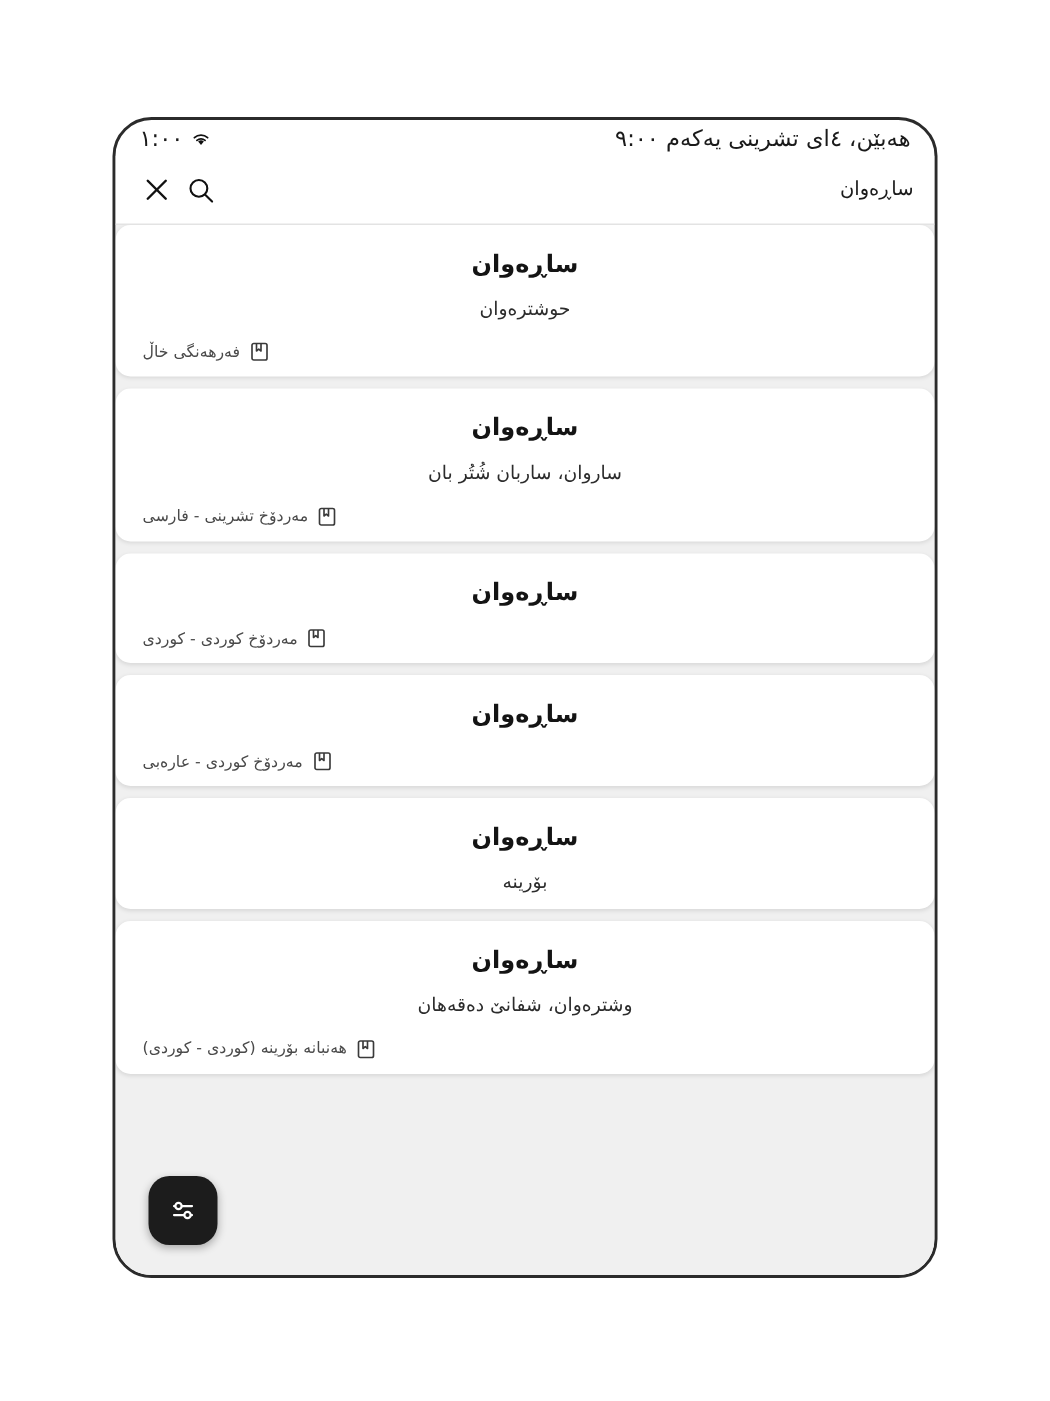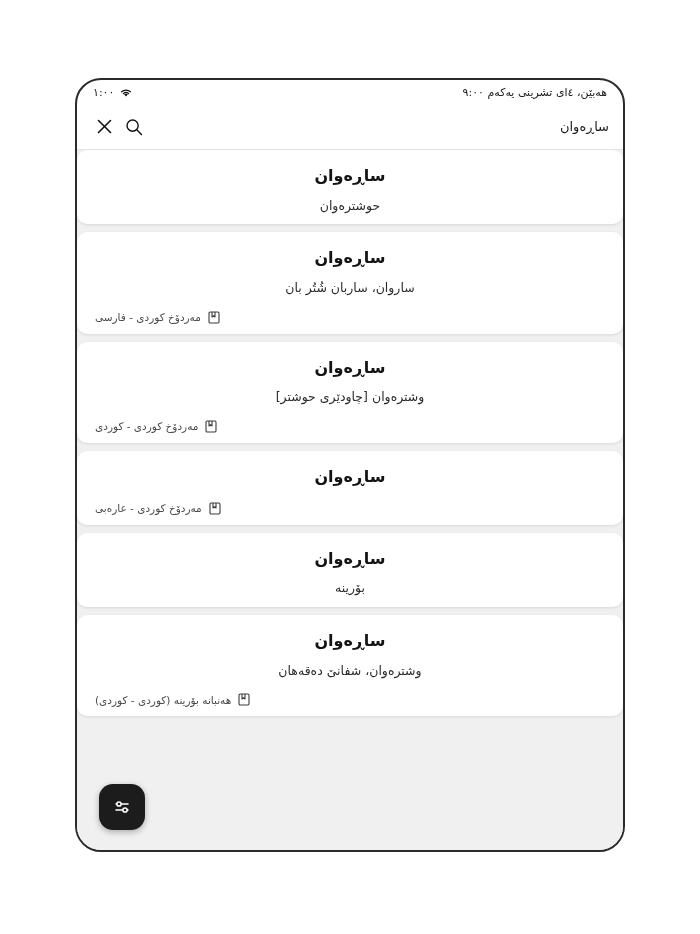--- a/index.html
+++ b/index.html
@@ -39,21 +39,21 @@
   .status-right {
     display: flex;
     gap: 5px;
   }
   .status-left {
     display: flex;
     align-items: center;
     gap: 5px;
   }
   .status-text {
-    font-size: 11px;
+    font-size: 15px;
     color: #1a1a1a;
     white-space: nowrap;
   }
   .wifi-icon svg, .battery-icon svg { display: block; }
 
   
 
   
   #searchbar {
     height: 46px;
@@ -206,37 +206,45 @@
           <line x1="11.8" y1="11.8" x2="16.4" y2="16.4" stroke="#111" stroke-width="1.4" stroke-linecap="round"></line>
         </svg>
       </div>
     </div>
   </div>
 
   <div id="results">
       <div class="result-card">
         <div class="result-headword">ساڕەوان</div>
         <div class="result-gloss">حوشترەوان</div>
+        <div class="result-source">
+          <span class="source-label">فەرهەنگی خاڵ</span>
+          <span class="book-icon">
+            <svg width="12" height="13" viewBox="0 0 12 13">
+              <rect x="1" y="1" width="10" height="11" rx="1.2" stroke="#3a3a3a" stroke-width="1.1" fill="none"></rect>
+              <path d="M4 1 V6 L5.5 4.8 L7 6 V1" stroke="#3a3a3a" stroke-width="1.1" fill="none" stroke-linejoin="round"></path>
+            </svg>
+          </span>
+        </div>
       </div>
       <div class="result-card">
         <div class="result-headword">ساڕەوان</div>
         <div class="result-gloss">ساروان، ساربان شُتُر بان</div>
         <div class="result-source">
-          <span class="source-label">مەردۆخ کوردی - فارسی</span>
-          <span class="book-icon">
-            <svg width="12" height="13" viewBox="0 0 12 13">
-              <rect x="1" y="1" width="10" height="11" rx="1.2" stroke="#3a3a3a" stroke-width="1.1" fill="none"></rect>
-              <path d="M4 1 V6 L5.5 4.8 L7 6 V1" stroke="#3a3a3a" stroke-width="1.1" fill="none" stroke-linejoin="round"></path>
-            </svg>
-          </span>
-        </div>
-      </div>
-      <div class="result-card">
-        <div class="result-headword">ساڕەوان</div>
-        <div class="result-gloss">وشترەوان [چاودێری حوشتر]</div>
+          <span class="source-label">مەردۆخ تشرینی - فارسی</span>
+          <span class="book-icon">
+            <svg width="12" height="13" viewBox="0 0 12 13">
+              <rect x="1" y="1" width="10" height="11" rx="1.2" stroke="#3a3a3a" stroke-width="1.1" fill="none"></rect>
+              <path d="M4 1 V6 L5.5 4.8 L7 6 V1" stroke="#3a3a3a" stroke-width="1.1" fill="none" stroke-linejoin="round"></path>
+            </svg>
+          </span>
+        </div>
+      </div>
+      <div class="result-card">
+        <div class="result-headword">ساڕەوان</div>
         <div class="result-source">
           <span class="source-label">مەردۆخ کوردی - کوردی</span>
           <span class="book-icon">
             <svg width="12" height="13" viewBox="0 0 12 13">
               <rect x="1" y="1" width="10" height="11" rx="1.2" stroke="#3a3a3a" stroke-width="1.1" fill="none"></rect>
               <path d="M4 1 V6 L5.5 4.8 L7 6 V1" stroke="#3a3a3a" stroke-width="1.1" fill="none" stroke-linejoin="round"></path>
             </svg>
           </span>
         </div>
       </div>

